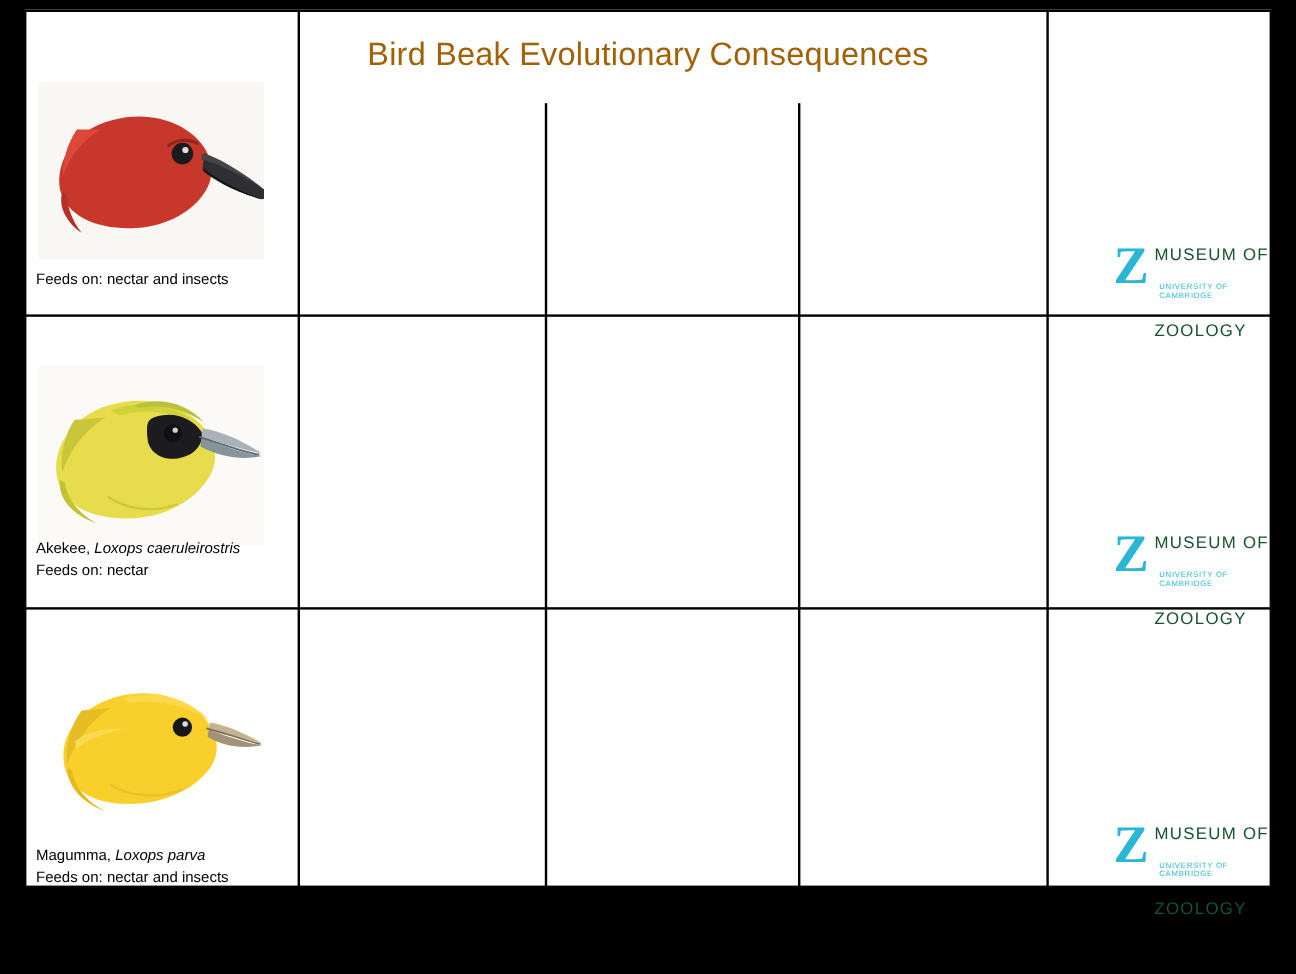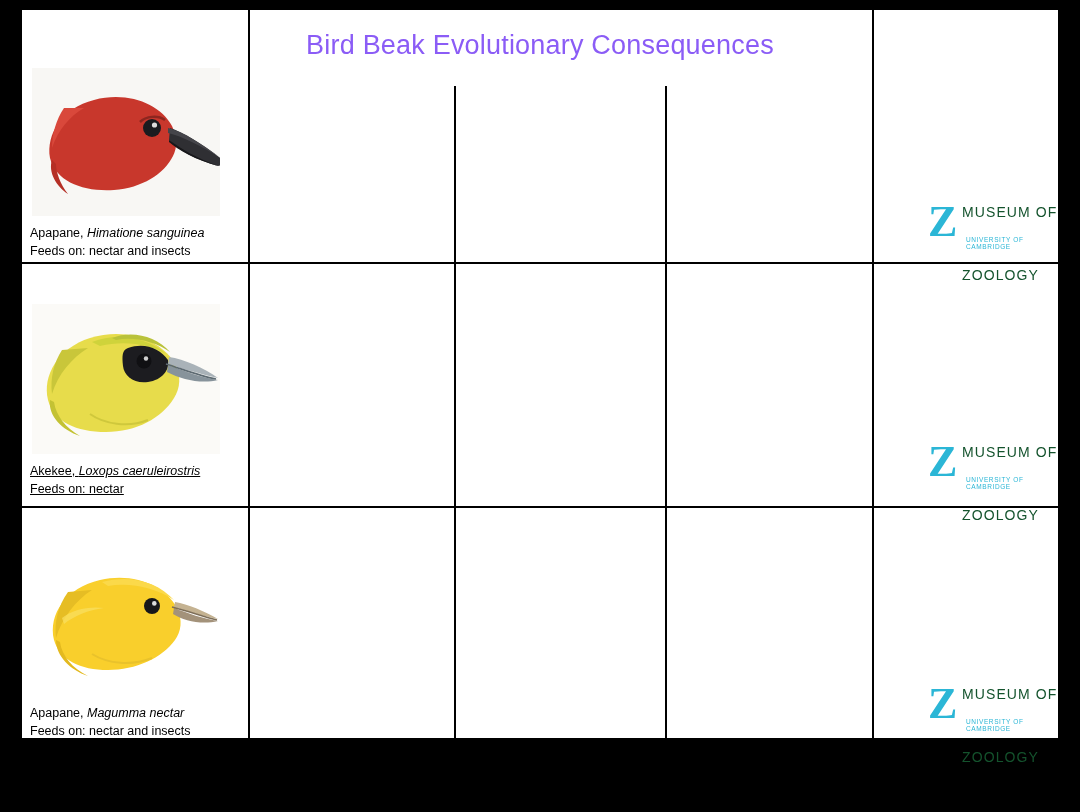--- a/index.html
+++ b/index.html
@@ -22,21 +22,21 @@
     box-sizing: border-box;
   }
 
   .title {
     position: absolute;
     left: 0;
     top: 22px;
     width: 1040px;
     text-align: center;
     font-size: 27px;
-    color: #8b5cf6;
+    color: #a16207;
     letter-spacing: 0.2px;
     font-family: "Liberation Sans", sans-serif;
     z-index: 5;
   }
 
   
   .vline {
     position: absolute;
     top: 0;
     width: 2px;
@@ -164,21 +164,20 @@
         <path d="M32 40 C24 52 20 66 20 80 C26 62 38 48 52 40 Z" fill="#d9483b"></path>
         <path d="M138 60 C152 64 176 80 196 96 L186 98 C164 92 146 82 137 72 Z" fill="#2f2f33"></path>
         <path d="M137 72 C148 80 164 90 184 97 L186 98 C164 92 146 82 137 74 Z" fill="#17171a"></path>
         <path d="M136 60 C150 63 170 76 186 88 C170 79 150 68 136 65 Z" fill="#45454a"></path>
         <circle cx="120" cy="60" r="9" fill="#1b1b1f"></circle>
         <circle cx="122.5" cy="57" r="2.6" fill="#ffffff" opacity="0.85"></circle>
         <path d="M108 54 C114 48 126 47 133 52" stroke="#8d261f" stroke-width="2.5" fill="none"></path>
       </svg>
     </div>
     <div class="species-caption" style="top:214px;">
-      <div><span>Apapane, </span><em>Himatione sanguinea</em></div>
       <div>Feeds on: nectar and insects</div>
     </div>
   </div>
 
   <div class="answer-cell" style="left:230px;top:4px;width:202px;height:248px;"></div>
   <div class="answer-cell" style="left:436px;top:80px;width:207px;height:172px;"></div>
   <div class="answer-cell" style="left:647px;top:80px;width:203px;height:172px;"></div>
   <div class="answer-cell" style="left:854px;top:4px;width:182px;height:248px;"></div>
 
   <div class="logo" style="left:908px;top:194px;">
@@ -199,21 +198,21 @@
         <path d="M80 34 C100 26 124 32 138 48 C124 38 102 32 84 36 Z" fill="#b9c23a"></path>
         <path d="M96 44 C112 38 128 44 136 56 C138 66 130 76 116 78 C102 80 92 72 91 62 C90 52 90 46 96 44 Z" fill="#1c1c20"></path>
         <circle cx="112" cy="57" r="7.5" fill="#101013"></circle>
         <circle cx="114" cy="54.5" r="2.2" fill="#ffffff" opacity="0.8"></circle>
         <path d="M137 53 C152 55 172 64 186 74 C168 70 148 64 136 60 Z" fill="#a9b2b8"></path>
         <path d="M136 61 C150 66 170 74 186 76 C170 80 150 76 135 68 Z" fill="#87939b"></path>
         <path d="M134 60 C150 65 168 72 184 75" stroke="#5d6a72" stroke-width="1.6" fill="none"></path>
         <path d="M58 110 C72 120 96 124 116 116" stroke="#cfc83c" stroke-width="2" fill="none"></path>
       </svg>
     </div>
-    <div class="species-caption" style="top:198px;text-decoration:underline;">
+    <div class="species-caption" style="top:184px;">
       <div><span>Akekee, </span><em>Loxops caeruleirostris</em></div>
       <div>Feeds on: nectar</div>
     </div>
   </div>
 
   <div class="answer-cell" style="left:230px;top:258px;width:202px;height:238px;"></div>
   <div class="answer-cell" style="left:436px;top:258px;width:207px;height:238px;"></div>
   <div class="answer-cell" style="left:647px;top:258px;width:203px;height:238px;"></div>
   <div class="answer-cell" style="left:854px;top:258px;width:182px;height:238px;"></div>
 
@@ -235,21 +234,21 @@
         <path d="M30 70 C40 62 56 58 72 60 C56 62 42 68 32 76 Z" fill="#fadf63" opacity="0.7"></path>
         <circle cx="120" cy="58" r="8" fill="#17171a"></circle>
         <circle cx="122.3" cy="55.4" r="2.3" fill="#ffffff" opacity="0.85"></circle>
         <path d="M143 54 C156 56 172 63 186 71 C170 68 152 62 142 59 Z" fill="#c4b291"></path>
         <path d="M142 60 C155 65 172 71 186 73 C170 77 152 73 141 66 Z" fill="#a3927a"></path>
         <path d="M140 59 C156 63 172 69 185 72" stroke="#7d6e58" stroke-width="1.5" fill="none"></path>
         <path d="M60 106 C76 116 100 118 120 110" stroke="#e9c22c" stroke-width="2" fill="none"></path>
       </svg>
     </div>
     <div class="species-caption" style="top:196px;">
-      <div><span>Apapane, </span><em>Magumma nectar</em></div>
+      <div><span>Magumma, </span><em>Loxops parva</em></div>
       <div>Feeds on: nectar and insects</div>
     </div>
   </div>
 
   <div class="answer-cell" style="left:230px;top:502px;width:202px;height:226px;"></div>
   <div class="answer-cell" style="left:436px;top:502px;width:207px;height:226px;"></div>
   <div class="answer-cell" style="left:647px;top:502px;width:203px;height:226px;"></div>
   <div class="answer-cell" style="left:854px;top:502px;width:182px;height:226px;"></div>
 
   <div class="logo" style="left:908px;top:676px;">

